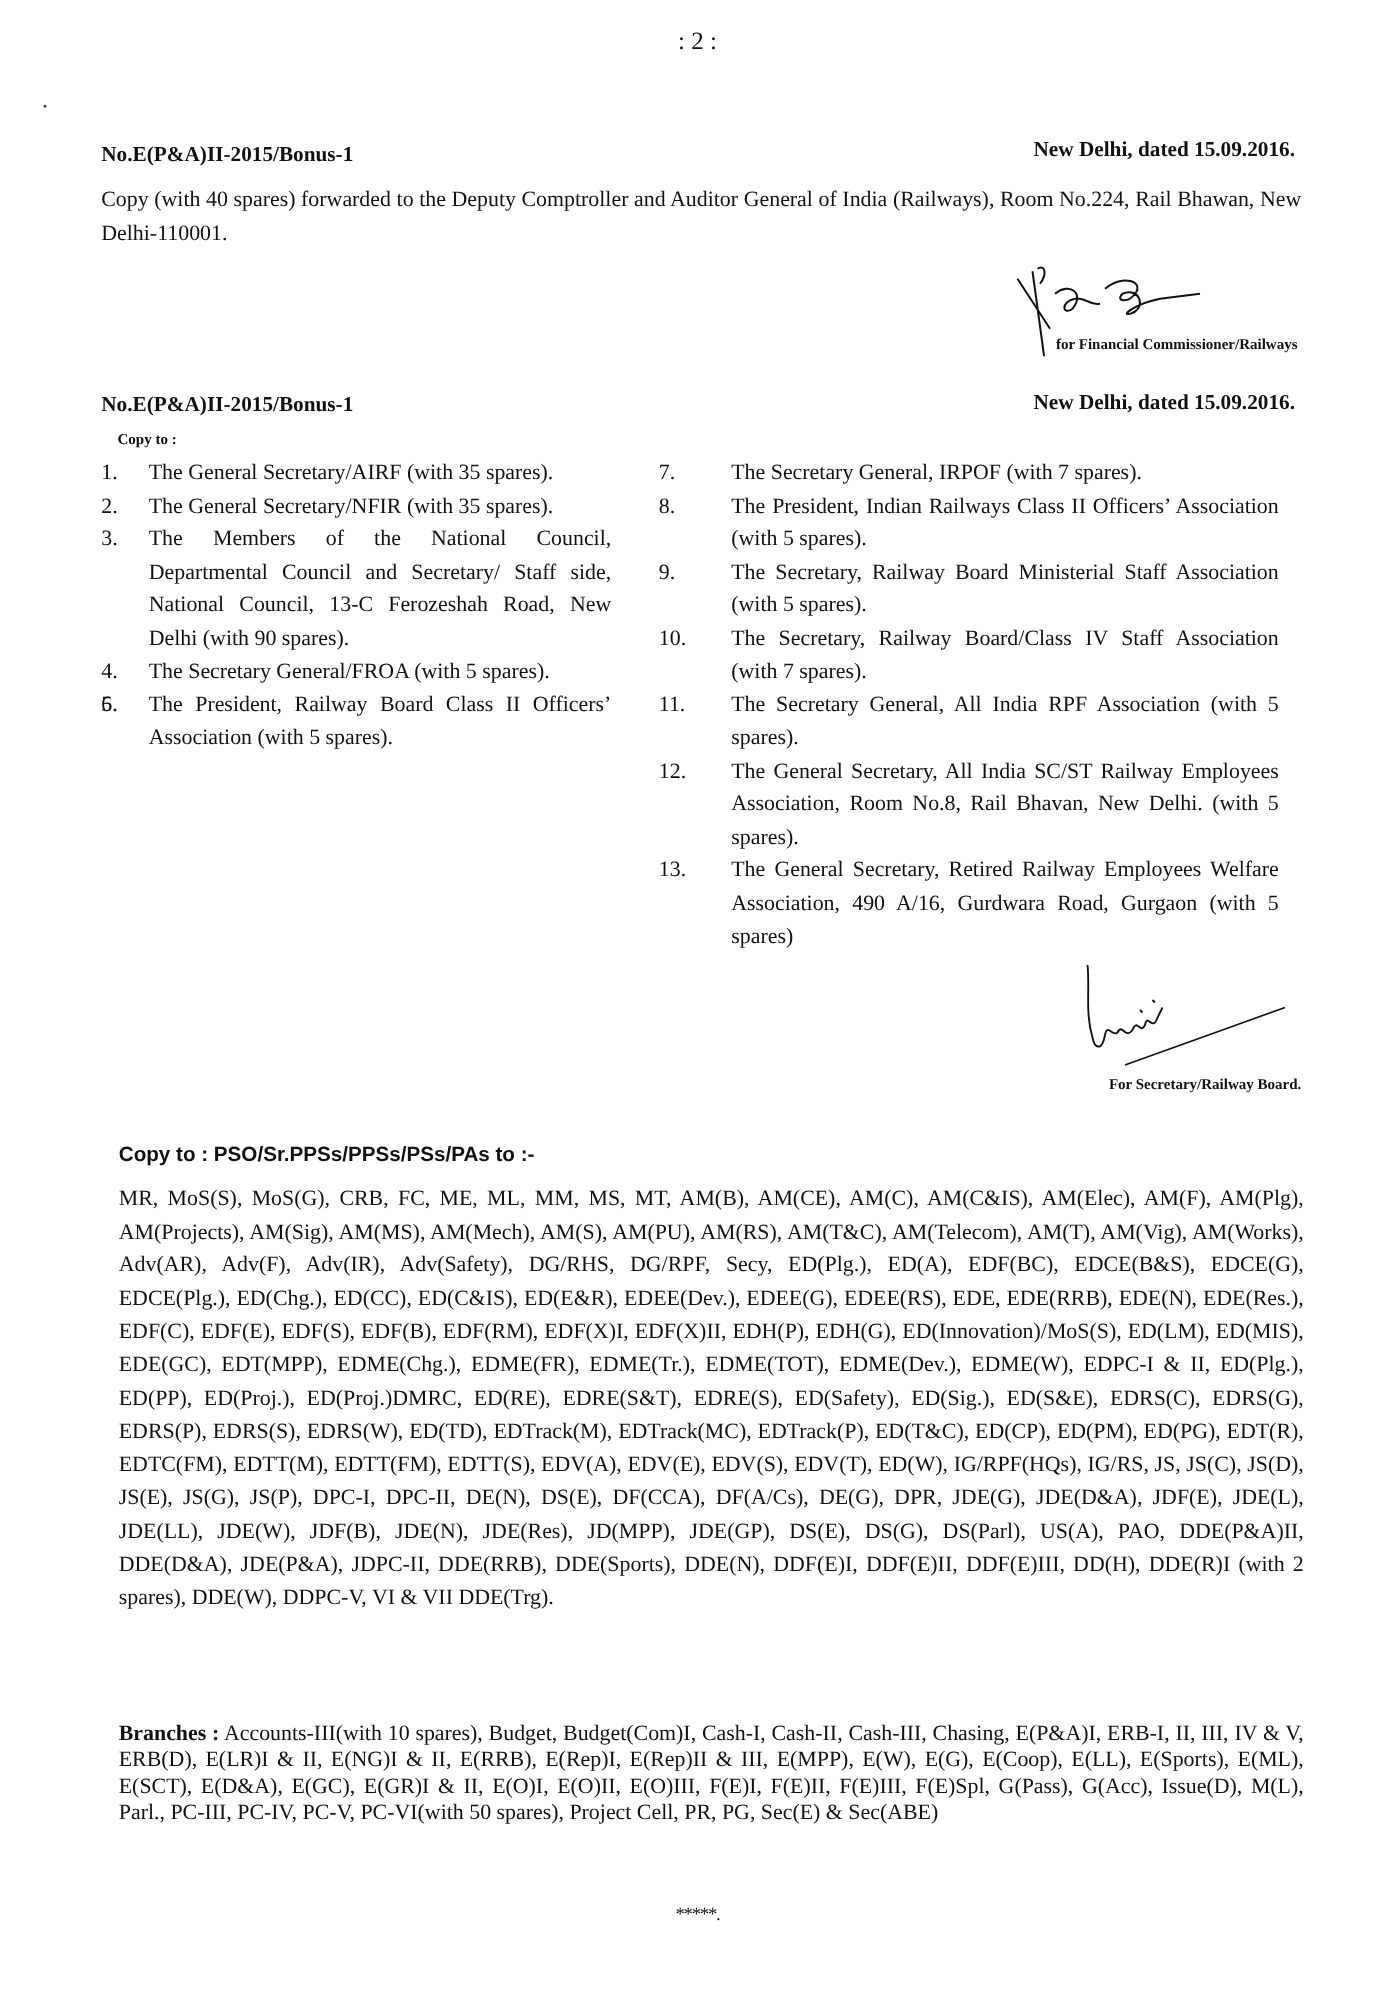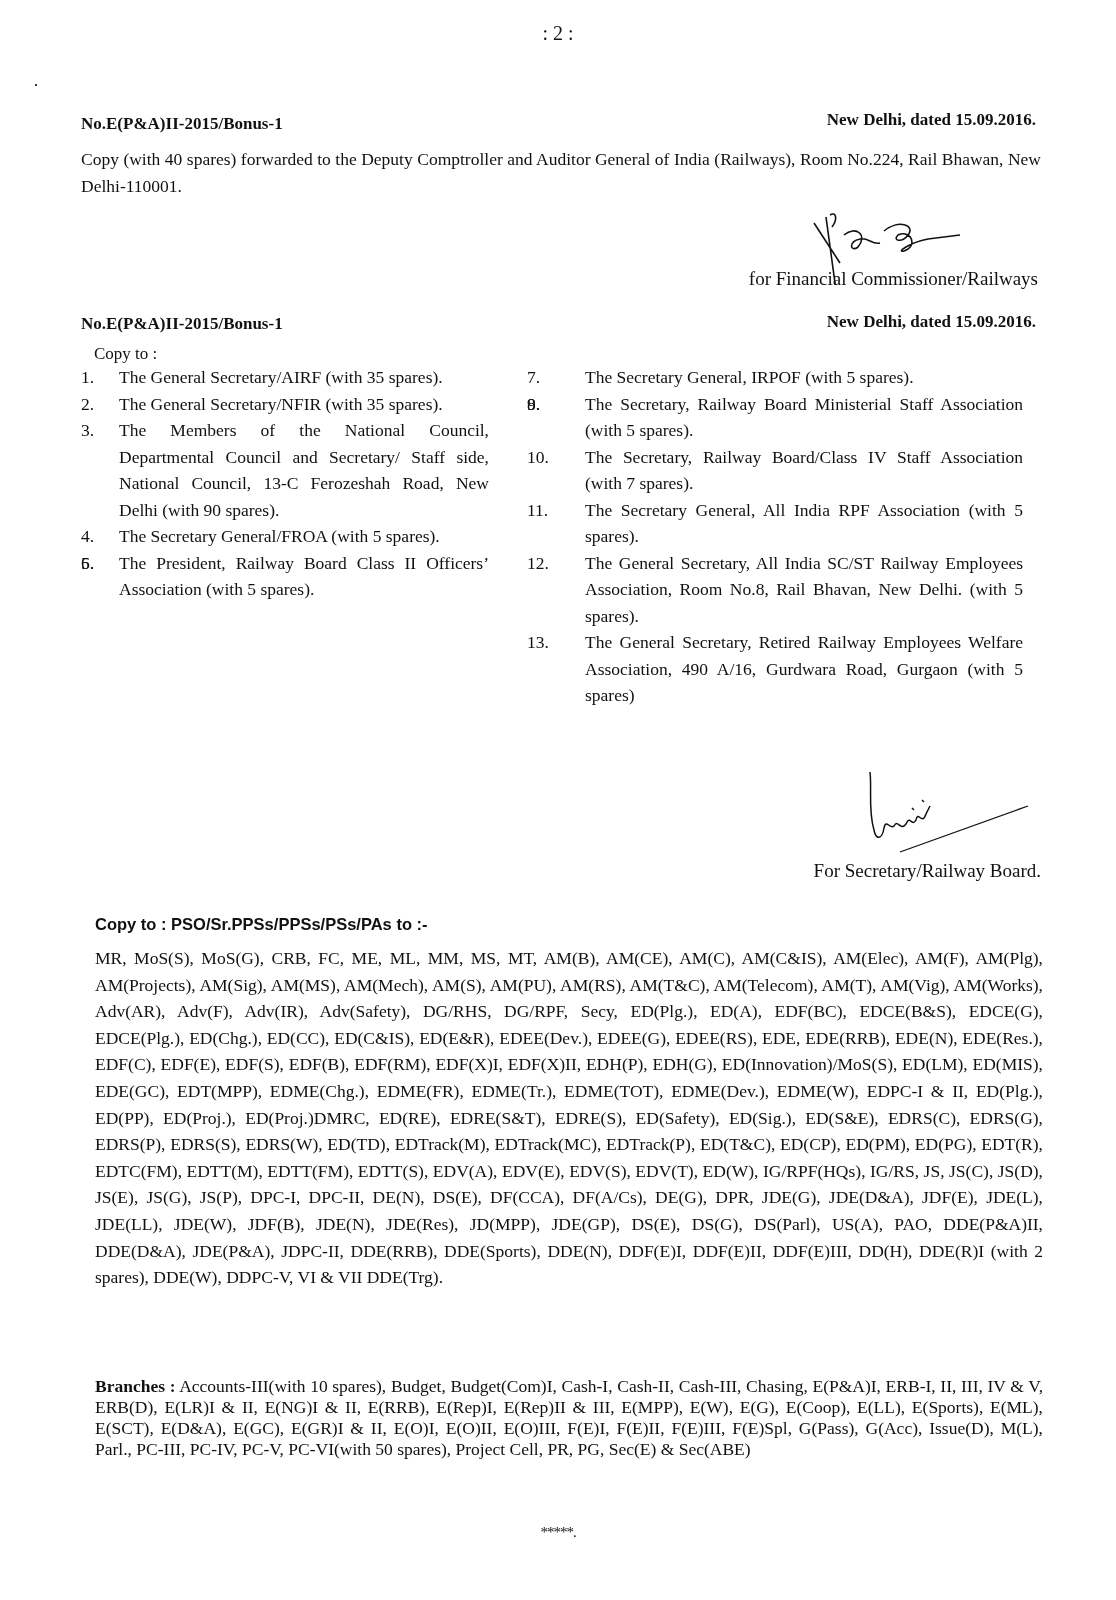--- a/index.html
+++ b/index.html
@@ -9,22 +9,22 @@
     }
     .abs { position: absolute; }
     .page-num { top: 22px; left: 0; width: 1116px; text-align: center; font-size: 20px; }
     .stray-dot { top: 84px; left: 35px; width: 2px; height: 2px; background: #333; }
     .hdr { font-weight: bold; font-size: 17px; }
     .hdr-left { left: 81px; }
     .hdr-right { right: 80px; text-align: right; }
     .body-text { font-size: 17.5px; line-height: 27px; }
     .para1 { top: 146px; left: 81px; width: 960px; text-align: justify; }
     .sig1 { top: 205px; left: 808px; width: 230px; height: 80px; }
-    .sig-label { font-weight: normal; font-size: 19px; }
-    .copyto { top: 344px; left: 94px; font-weight: normal; font-size: 17px; }
+    .sig-label { font-weight: bold; font-size: 12px; }
+    .copyto { top: 344px; left: 94px; font-weight: bold; font-size: 12px; }
     ol.col { list-style: none; margin: 0; padding: 0; font-size: 17.5px; line-height: 26.5px; }
     ol.col li { position: relative; text-align: justify; }
     .col-left { top: 364px; left: 81px; width: 408px; }
     .col-left li { padding-left: 38px; }
     .col-right { top: 364px; left: 527px; width: 496px; }
     .col-right li { padding-left: 58px; }
     .num { position: absolute; left: 0; top: 0; }
     .sig2 { top: 770px; left: 860px; width: 180px; height: 95px; }
     .copy-pso { top: 915px; left: 95px; font-family: "Liberation Sans", sans-serif; font-weight: bold; font-size: 16.5px; }
     .dist { top: 945px; left: 95px; width: 948px; font-size: 17.5px; line-height: 26.6px; text-align: justify; text-align-last: left; }
@@ -56,22 +56,22 @@
 <ol class="abs col col-left">
   <li><span class="num">1.</span><span>The General Secretary/AIRF (with 35 spares).</span></li>
   <li><span class="num">2.</span><span>The General Secretary/NFIR (with 35 spares).</span></li>
   <li><span class="num">3.</span><span>The Members of the National Council, Departmental Council and Secretary/ Staff side, National Council, 13-C Ferozeshah Road, New Delhi (with 90 spares).</span></li>
   <li><span class="num">4.</span><span>The Secretary General/FROA (with 5 spares).</span></li>
   <li><span class="num">5.</span></li>
   <li><span class="num">6.</span><span>The President, Railway Board Class II Officers’ Association (with 5 spares).</span></li>
 </ol>
 
 <ol class="abs col col-right">
-  <li><span class="num">7.</span><span>The Secretary General, IRPOF (with 5 spares).</span></li>
-  <li><span class="num">8.</span></li>
+  <li><span class="num">7.</span><span>The Secretary General, IRPOF (with 7 spares).</span></li>
+  <li><span class="num">8.</span><span>The President, Indian Railways Class II Officers’ Association (with 5 spares).</span></li>
   <li><span class="num">9.</span><span>The Secretary, Railway Board Ministerial Staff Association (with 5 spares).</span></li>
   <li><span class="num">10.</span><span>The Secretary, Railway Board/Class IV Staff Association (with 7 spares).</span></li>
   <li><span class="num">11.</span><span>The Secretary General, All India RPF Association (with 5 spares).</span></li>
   <li><span class="num">12.</span><span>The General Secretary, All India SC/ST Railway Employees Association, Room No.8, Rail Bhavan, New Delhi. (with 5 spares).</span></li>
   <li><span class="num">13.</span><span>The General Secretary, Retired Railway Employees Welfare Association, 490 A/16, Gurdwara Road, Gurgaon (with 5 spares)</span></li>
 </ol>
 
 <svg class="abs sig2" viewBox="0 0 180 95">
   <path d="M10,2 C12,20 8,40 14,60 C16,70 22,70 24,58 C26,48 30,60 34,56 C38,48 40,62 46,54 C50,44 52,58 56,50 C58,40 62,56 66,44 L70,36" stroke="#111" stroke-width="1.5" fill="none"></path>
   <path d="M52,38 L54,40 M62,30 L64,32" stroke="#111" stroke-width="1.5" fill="none"></path>

